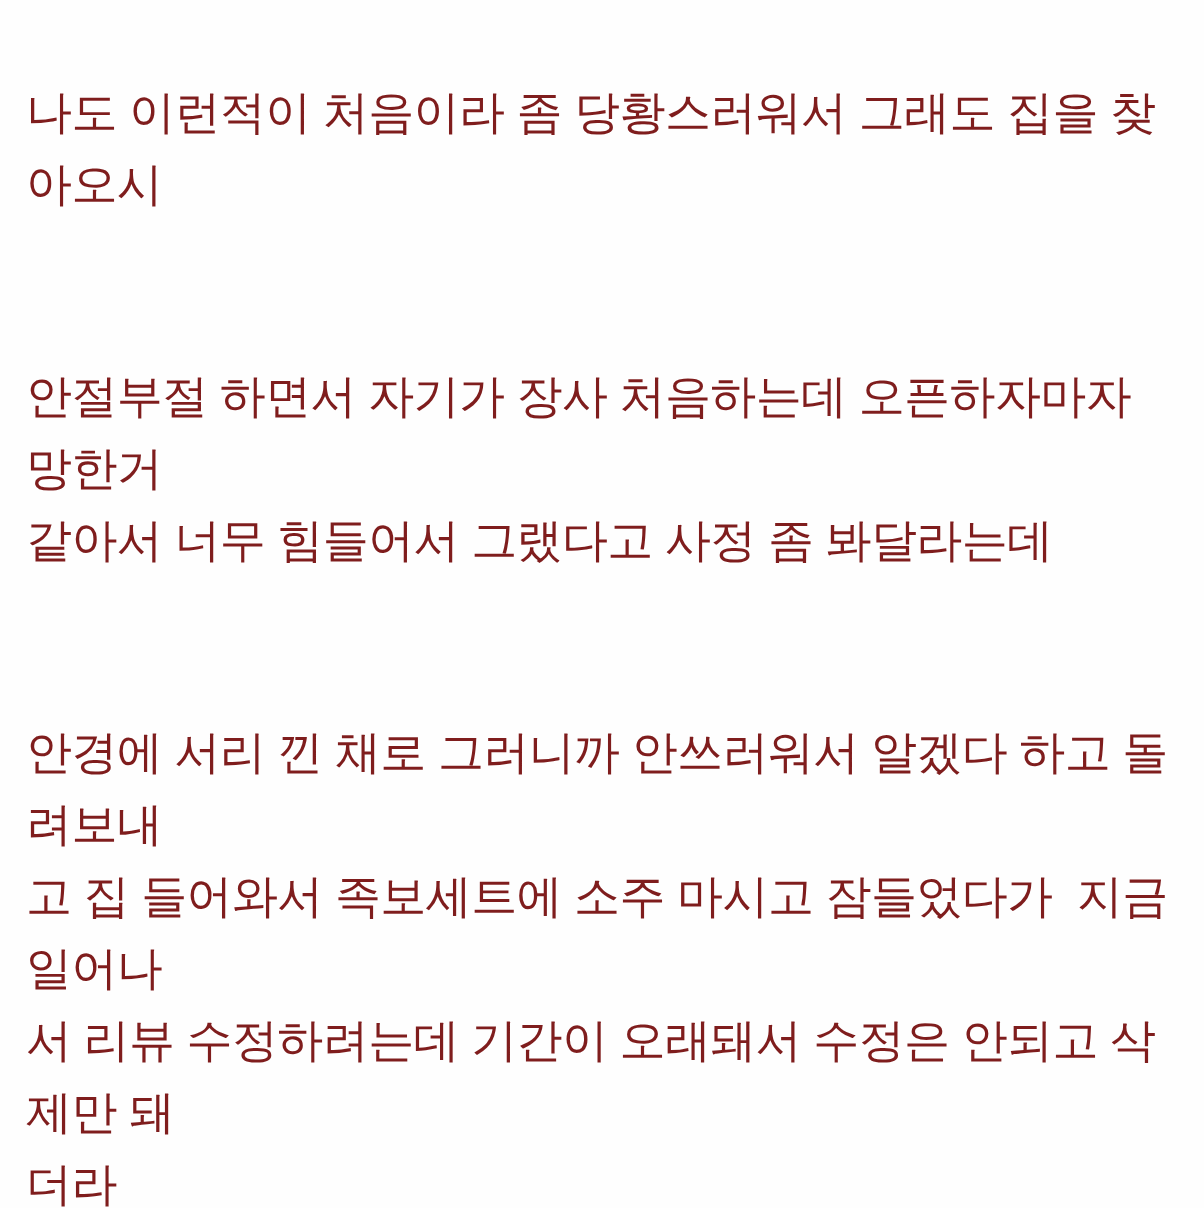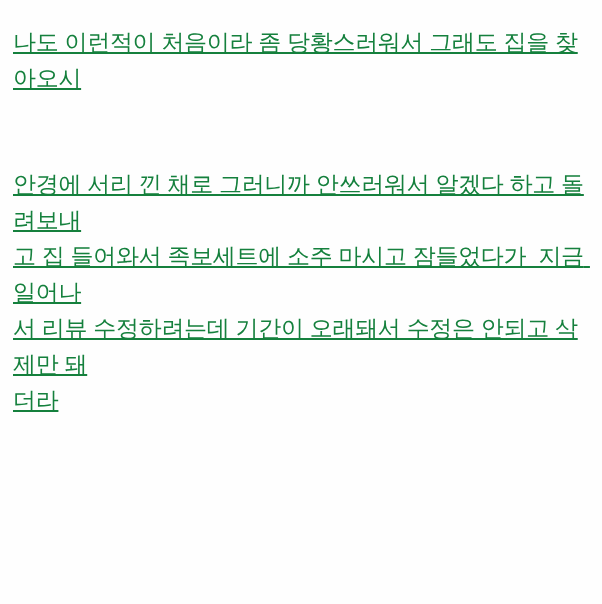--- a/index.html
+++ b/index.html
@@ -13,42 +13,45 @@
     width: 602px;
     height: 604px;
     background: #fefefe;
     overflow: hidden;
     font-family: "Liberation Sans", "DejaVu Sans", sans-serif;
   }
   .content {
     padding: 24px 12px 0 13px;
   }
   .paragraph {
-    margin: 0 0 70px 0;
+    margin: 14px 0 70px 0;
     font-size: 23px;
     line-height: 36px;
     font-weight: 400;
-    color: #15803d;
+    color: #7f1d1d;
     letter-spacing: -0.3px;
-    text-decoration: underline;
   }
   .text-line {
     white-space: pre-wrap; 
   }
 </style>
 </head>
 <body>
 
 <div class="page">
   <div class="content">
 
     <p class="paragraph">
       <span class="text-line">나도 이런적이 처음이라 좀 당황스러워서 그래도 집을 찾아오시</span><br>
     </p>
 
+    <p class="paragraph">
+      <span class="text-line">안절부절 하면서 자기가 장사 처음하는데 오픈하자마자 망한거</span><br>
+      <span class="text-line">같아서 너무 힘들어서 그랬다고 사정 좀 봐달라는데</span>
+    </p>
 
     <p class="paragraph">
       <span class="text-line">안경에 서리 낀 채로 그러니까 안쓰러워서 알겠다 하고 돌려보내</span><br>
       <span class="text-line">고 집 들어와서 족보세트에 소주 마시고 잠들었다가  지금 일어나</span><br>
       <span class="text-line">서 리뷰 수정하려는데 기간이 오래돼서 수정은 안되고 삭제만 돼</span><br>
       <span class="text-line">더라</span>
     </p>
 
   </div>
 </div>

